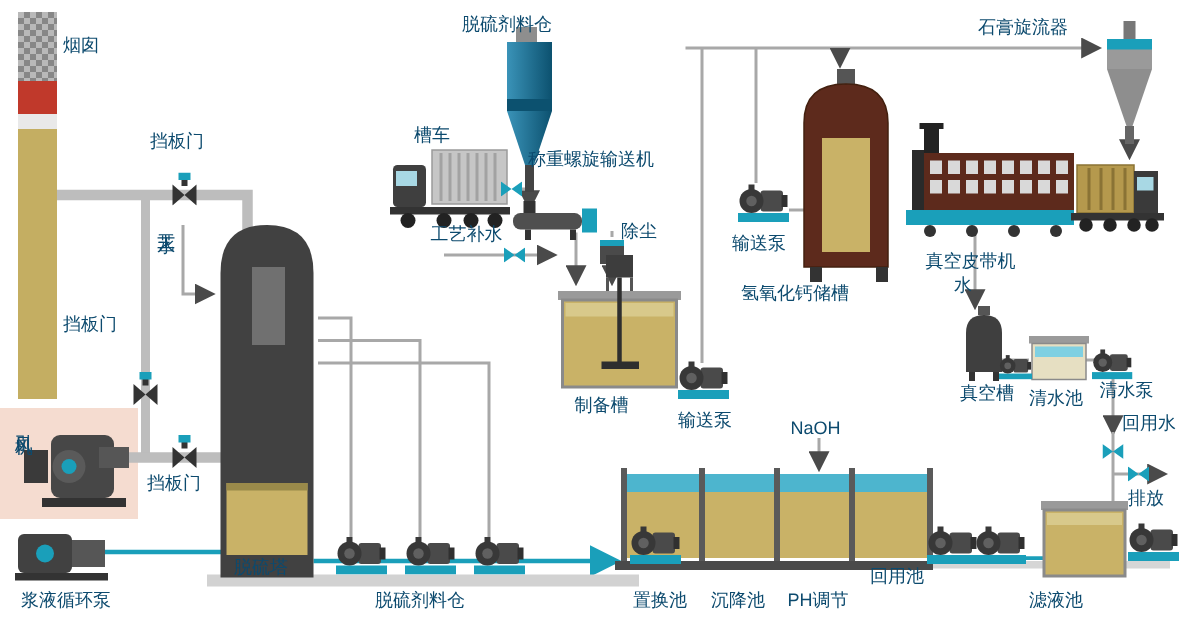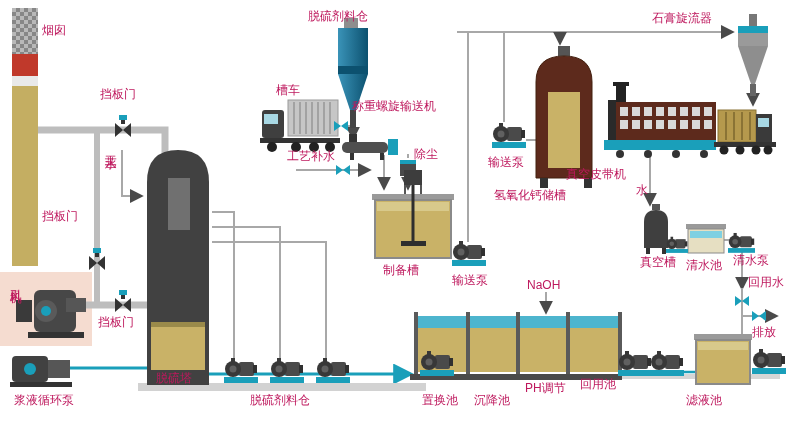--- a/index.html
+++ b/index.html
@@ -1,20 +1,20 @@
 <!DOCTYPE html>
 <html><head>
 <meta charset="utf-8">
 <style>
   * { box-sizing: border-box; }
   html,body { margin:0; padding:0; background:#fff; }
   body { font-family:"Liberation Sans", sans-serif; }
   .canvas { position:relative; width:800px; height:426px; background:#ffffff; overflow:hidden; }
   .canvas svg { position:absolute; left:0; top:0; }
-  .lbl { position:absolute; font-size:12px; color:#be185d; white-space:nowrap; line-height:1.15; }
+  .lbl { position:absolute; font-size:12px; color:#0c4a6e; white-space:nowrap; line-height:1.15; }
   .lbl.v { writing-mode:vertical-rl; text-orientation:upright; letter-spacing:1px; }
 </style>
 </head>
 <body>
 
 <div class="canvas">
 
 <svg width="800" height="426" viewBox="0 0 800 426" xmlns="http://www.w3.org/2000/svg" xmlns:xlink="http://www.w3.org/1999/xlink">
   <defs>
     <pattern id="checker" width="8" height="8" patternUnits="userSpaceOnUse">
@@ -283,36 +283,36 @@
 <div class="lbl" style="left:42px;top:24px">烟囱</div>
 <div class="lbl" style="left:308px;top:10px">脱硫剂料仓</div>
 <div class="lbl" style="left:652px;top:12px">石膏旋流器</div>
 <div class="lbl" style="left:276px;top:84px">槽车</div>
 <div class="lbl" style="left:352px;top:100px">称重螺旋输送机</div>
 <div class="lbl" style="left:100px;top:88px">挡板门</div>
 <div class="lbl v" style="left:103px;top:146px">工艺水</div>
 <div class="lbl" style="left:287px;top:150px">工艺补水</div>
 <div class="lbl" style="left:414px;top:148px">除尘</div>
 <div class="lbl" style="left:488px;top:156px">输送泵</div>
-<div class="lbl" style="left:566px;top:168px">真空皮带机</div>
+<div class="lbl" style="left:617px;top:168px">真空皮带机</div>
 <div class="lbl" style="left:494px;top:189px">氢氧化钙储槽</div>
 <div class="lbl" style="left:636px;top:184px">水</div>
 <div class="lbl" style="left:42px;top:210px">挡板门</div>
 <div class="lbl v" style="left:8px;top:280px">引风机</div>
 <div class="lbl" style="left:98px;top:316px">挡板门</div>
 <div class="lbl" style="left:383px;top:264px">制备槽</div>
 <div class="lbl" style="left:452px;top:274px">输送泵</div>
 <div class="lbl" style="left:527px;top:279px">NaOH</div>
 <div class="lbl" style="left:640px;top:256px">真空槽</div>
 <div class="lbl" style="left:686px;top:259px">清水池</div>
 <div class="lbl" style="left:733px;top:254px">清水泵</div>
 <div class="lbl" style="left:748px;top:276px">回用水</div>
 <div class="lbl" style="left:752px;top:326px">排放</div>
 <div class="lbl" style="left:14px;top:394px">浆液循环泵</div>
 <div class="lbl" style="left:156px;top:372px">脱硫塔</div>
 <div class="lbl" style="left:250px;top:394px">脱硫剂料仓</div>
 <div class="lbl" style="left:422px;top:394px">置换池</div>
 <div class="lbl" style="left:474px;top:394px">沉降池</div>
-<div class="lbl" style="left:525px;top:382px">PH调节</div>
+<div class="lbl" style="left:525px;top:394px">PH调节</div>
 <div class="lbl" style="left:580px;top:378px">回用池</div>
 <div class="lbl" style="left:686px;top:394px">滤液池</div>
 
 </div>
 
 </body></html>

